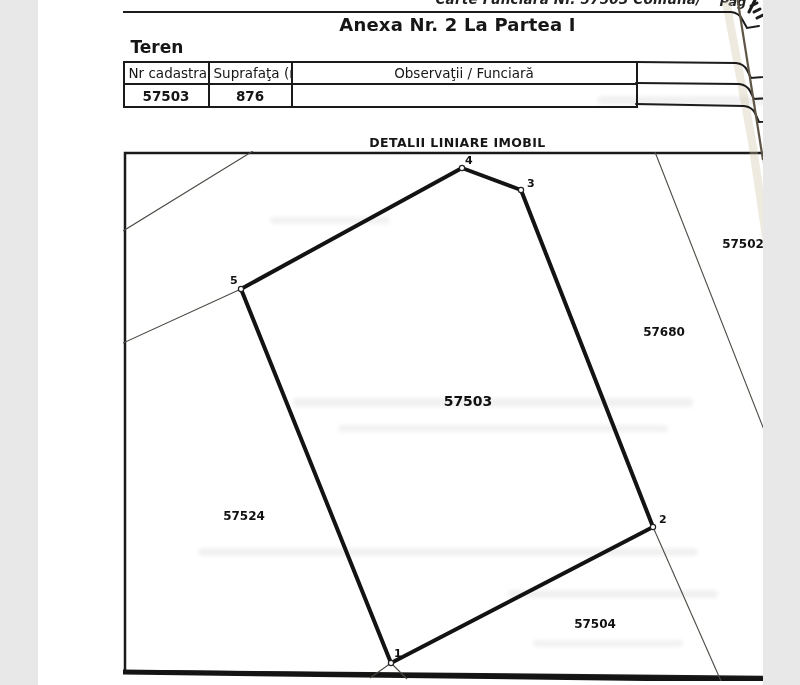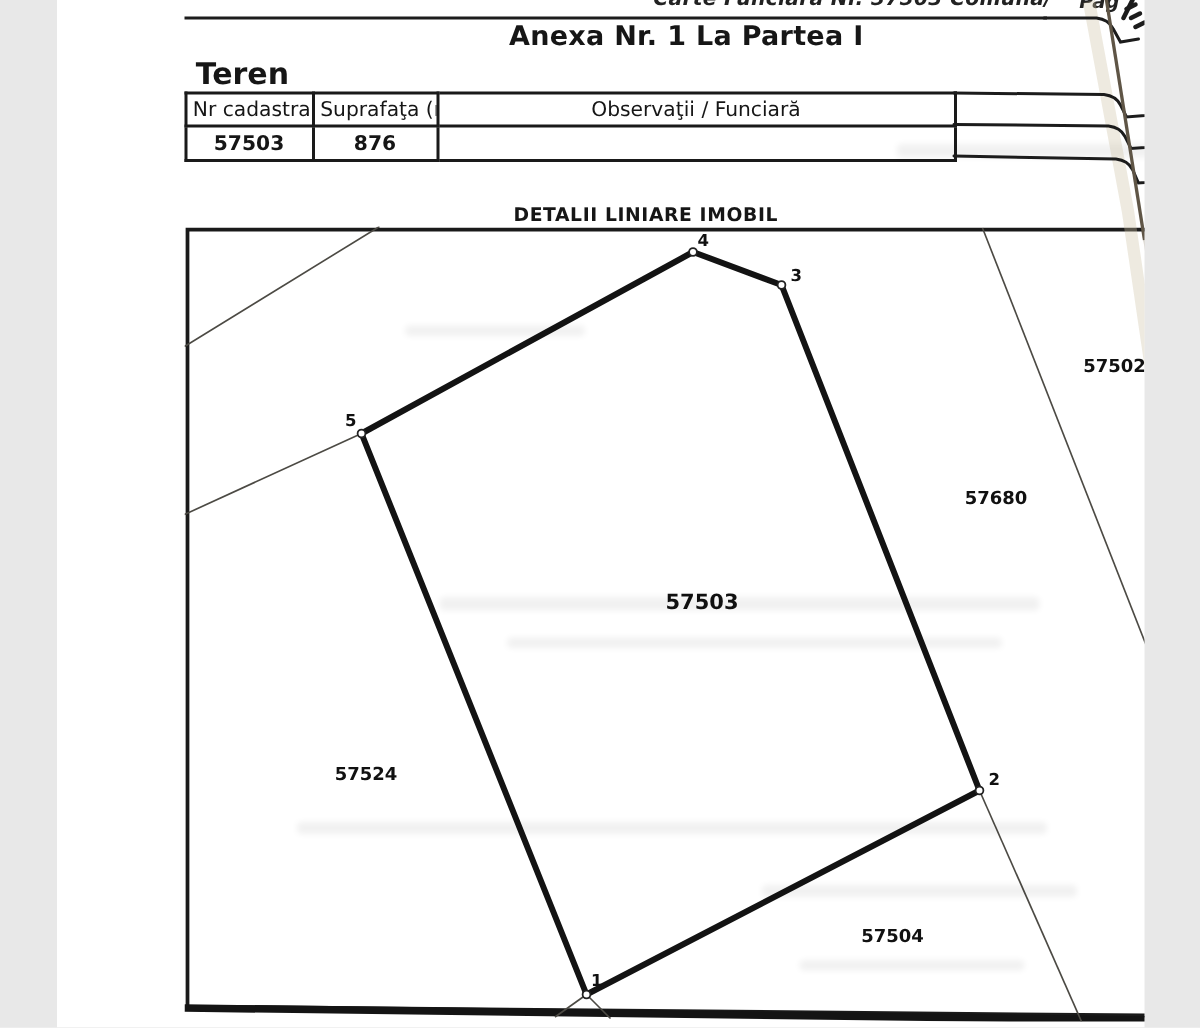--- a/index.html
+++ b/index.html
@@ -16,37 +16,37 @@
   }
   .pag-corner{
     position:absolute;left:682px;top:-6px;
     font-style:italic;font-weight:bold;font-size:13px;color:#222;
   }
   .top-rule{position:absolute;left:85px;top:11px;width:575px;height:2px;background:#1c1c1c;}
   .doc-title{
     position:absolute;left:85px;top:14px;width:670px;
     text-align:center;font-weight:bold;font-size:18px;letter-spacing:.2px;
   }
-  .section-label{position:absolute;left:93px;top:37px;font-weight:bold;font-size:20px;}
+  .section-label{position:absolute;left:93px;top:37px;font-weight:bold;font-size:17px;}
   
   .cad-table{
     position:absolute;left:85px;top:61px;width:513px;
     border-collapse:collapse;table-layout:fixed;
   }
   .cad-table th,.cad-table td{
     border:2px solid #1a1a1a;padding:0 4px;
     font-size:13.5px;text-align:center;white-space:nowrap;overflow:hidden;
   }
   .cad-table th{height:20px;font-weight:normal;}
   .cad-table td{height:21px;font-weight:bold;}
   .col-nr{width:85px;}.col-sup{width:83px;}.col-obs{width:345px;}
   .footnote{position:absolute;left:88px;top:106px;font-size:13.5px;letter-spacing:.1px;}
   
   .plan-title{
-    position:absolute;left:71px;top:135px;width:644px;
+    position:absolute;left:98px;top:135px;width:644px;
     text-align:center;font-weight:bold;font-size:12.5px;letter-spacing:.4px;
   }
   .plan-svg{position:absolute;left:85px;top:151px;}
   .plan-border{fill:none;stroke:#1a1a1a;stroke-width:2.5px;}
   .plan-border-bottom{stroke:#141414;stroke-width:5px;}
   .parcel-poly{fill:none;stroke:#131313;stroke-width:4px;stroke-linejoin:round;}
   .boundary{stroke:#4c4a44;stroke-width:1.1px;}
   .vertex-dot{fill:#ffffff;stroke:#222;stroke-width:1.2px;}
   .vertex-label{font-family:"DejaVu Sans",sans-serif;font-weight:bold;font-size:11px;fill:#111;}
   .parcel-label{font-family:"DejaVu Sans",sans-serif;font-weight:bold;font-size:12px;fill:#111;text-anchor:middle;}
@@ -67,21 +67,21 @@
 </style>
 </head>
 <body>
 
 <div class="page">
 
   <div class="top-line">Carte Funciară Nr. 57503 Comuna/</div>
   <div class="pag-corner">Pag</div>
   <div class="top-rule"></div>
 
-  <div class="doc-title">Anexa Nr. 1 La Partea I</div>
+  <div class="doc-title">Anexa Nr. 2 La Partea I</div>
   <div class="section-label">Teren</div>
 
   <table class="cad-table">
     <colgroup>
         <col class="col-nr">
         <col class="col-sup">
         <col class="col-obs">
       </colgroup>
     <tbody>
         <tr>

